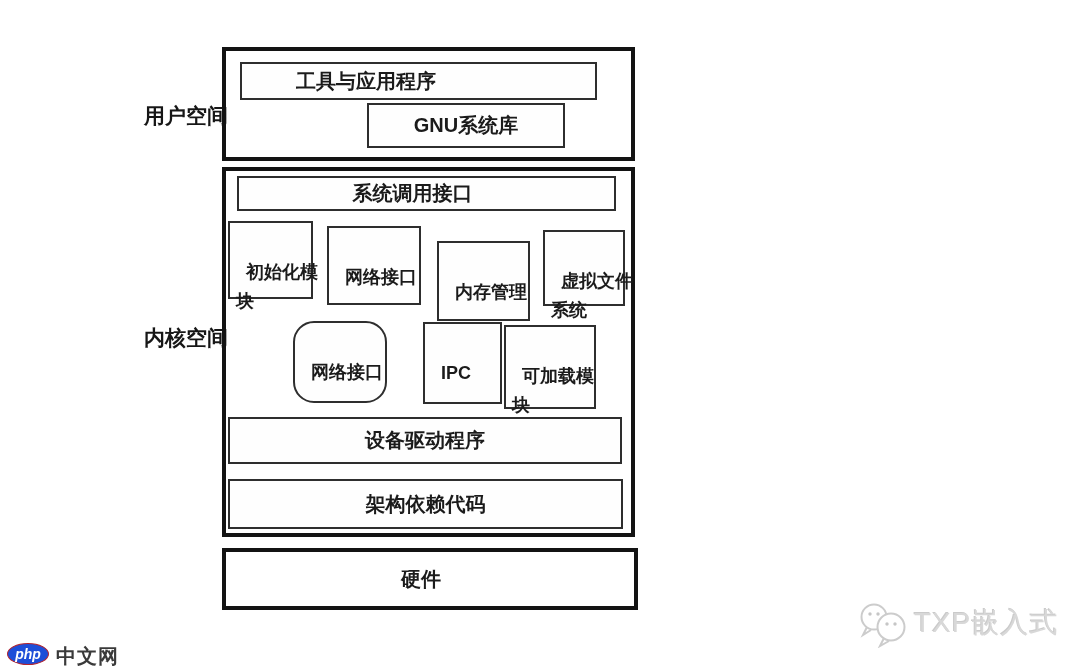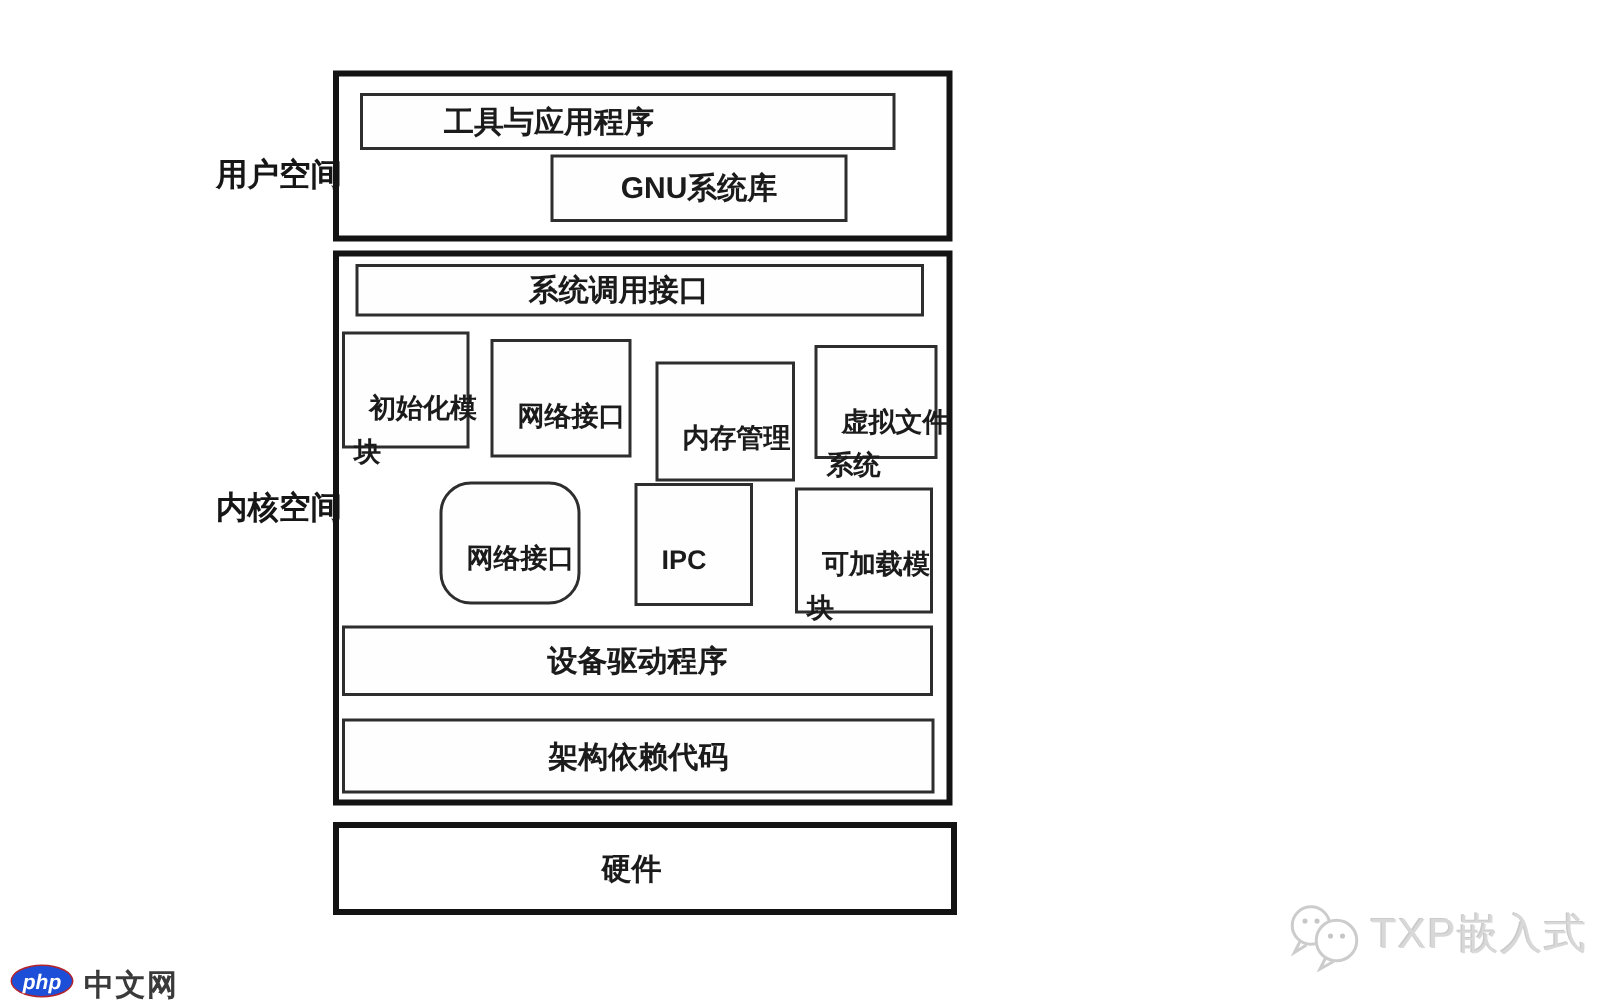--- a/index.html
+++ b/index.html
@@ -112,21 +112,21 @@
   <span>虚拟文件
 系统</span>
 </div>
 
 <div class="box tl" style="left:293px; top:321px; width:94px; height:82px;border-radius:21px;">
   <span>网络接口</span>
 </div>
 <div class="box tl" style="left:423px; top:322px; width:79px; height:82px;">
   <span>IPC</span>
 </div>
-<div class="box tl" style="left:530px; top:325px; width:92px; height:84px;">
+<div class="box tl" style="left:504px; top:325px; width:92px; height:84px;">
   <span>可加载模
 块</span>
 </div>
 
 <div class="box ctr" style="left:228px; top:417px; width:394px; height:47px;">
   <span>设备驱动程序</span>
 </div>
 <div class="box ctr" style="left:228px; top:479px; width:395px; height:50px;">
   <span>架构依赖代码</span>
 </div>

